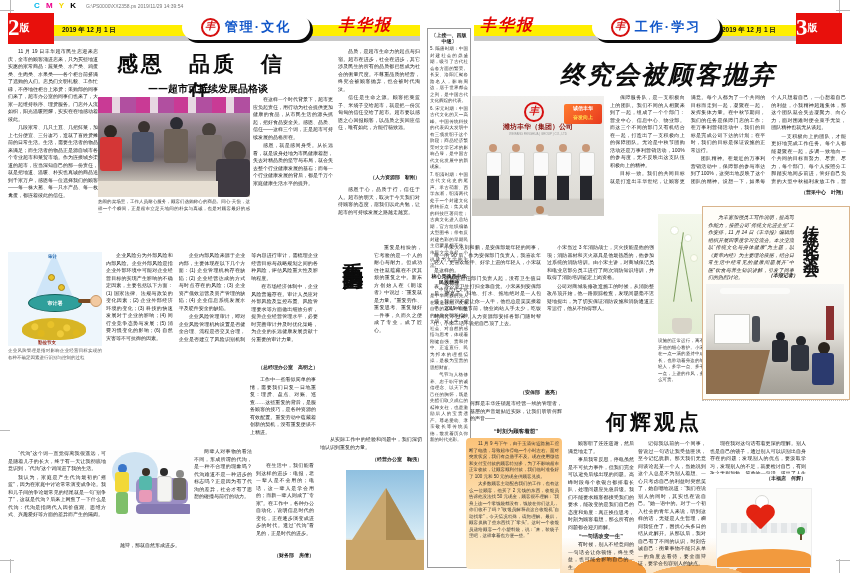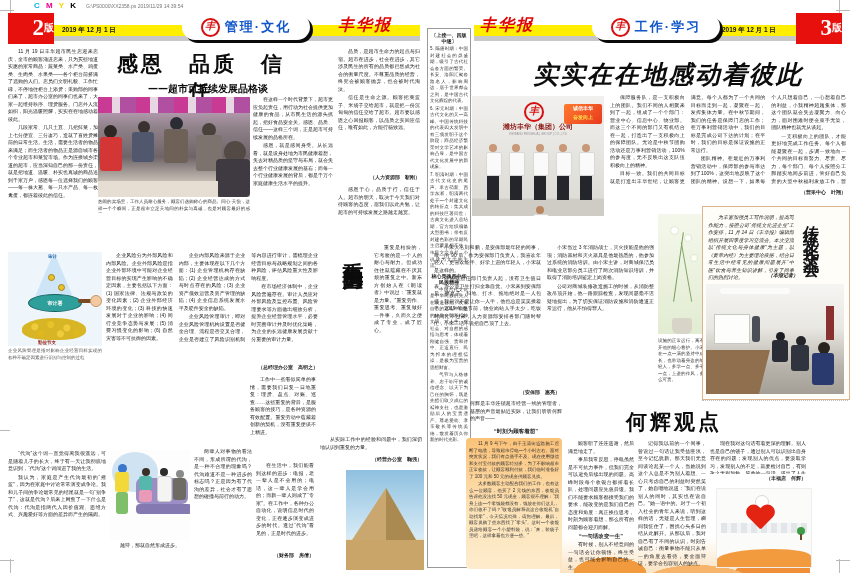--- a/index.html
+++ b/index.html
@@ -8,21 +8,21 @@
   .abs{position:absolute}
   .t5{font-size:5px;line-height:1.5;text-align:justify;color:#222;overflow:hidden}
   .t45{font-size:4.5px;line-height:1.45;text-align:justify;color:#333;overflow:hidden}
   .para{text-indent:2em;margin:0 0 1px 0}
   .flat{ text-indent:0 }
   .c2{column-count:2;column-gap:6px}
   .c3{column-count:3;column-gap:6px}
   .sign{font-weight:700;text-align:right;font-size:5px}
   .yellowbar{background:#ffee00}
   .graybar{background:#c8c8c8}
-  .badge{background:#e8100c;color:#fff;text-align:right;font-weight:700}
+  .badge{background:#e8100c;color:#fff;text-align:left;font-weight:700}
   .badge .num{font-size:23px;line-height:30px;vertical-align:middle;font-family:"Liberation Serif",serif}
   .badge .ban{font-size:10px;vertical-align:middle}
   .tab{background:#fff;border-radius:13px;box-shadow:3px 3px 0 #0a0a0a;display:flex;align-items:center;justify-content:center;gap:5px}
   .sect{color:#1257c9;font-weight:700;font-size:13px;letter-spacing:2px}
   .logo{display:inline-block;width:15px;height:15px;border:2px solid #d60f0f;border-radius:50%;
         color:#d60f0f;font-weight:700;font-style:italic;font-size:10px;line-height:12px;text-align:center}
   .masthead{color:#e00505;font-weight:700;font-style:italic;font-size:16px;font-family:"Liberation Serif",serif;letter-spacing:2px}
   .date{font-size:6.5px;font-weight:700;color:#111}
   .h-big{font-weight:700;color:#0c0c0c;font-family:"DejaVu Sans",sans-serif}
   .vhead{writing-mode:vertical-rl;text-orientation:upright;font-weight:700;color:#0c0c0c}
@@ -218,21 +218,21 @@
         <p class="para flat">6. 宋元时期：中国古代文化的又一高峰。中国传统科技的代表四大发明中有三项发明于这个阶段；商品经济繁荣对文学艺术的影响凸显，是中国古代文化发展中的新现象。</p>
         <p class="para flat">7. 明清时期：中国古代文化史的尾声。承古萌新、西学东渐，明清两代处于一个封建文化的转折点：集大成的科技巨著问世；古典文化进入总结期，官方组织编纂大型图书；带有反封建色彩的早期民主启蒙思想产生；市民文学兴起，小说成为文学的主流。</p>
       </div>
     <div class="gutter-sub">核心灵魂是中华民族精神</div>
     <div class="t45">
         <p class="para">中国古代文化是中华民族的先人在改造自然、发展自己的过程中创造的物质文明和精神文明。对人生、对社会、对自然的感悟与思考，体现着刚健自强、贵和持中、正道直行、民为邦本的理想情操，是极为宝贵的思想财富。</p>
         <p class="para">气节与人格修养、忠于职守的诚信理念、以天下为己任的胸怀，既是先哲们取义成仁的精神支柱，也是激励后人的宝贵遗产。尊老爱幼、孝亲敬长等传统美德，散发着历久弥新的时代光彩。</p>
       </div>
   </div>
 
-  <div class="abs h-big" style="left:528px;top:58px;width:280px;font-size:25px;letter-spacing:2px;font-style:italic;text-align:center">实实在在地感动着彼此</div>
+  <div class="abs h-big" style="left:528px;top:58px;width:280px;font-size:25px;letter-spacing:2px;font-style:italic;text-align:center">终究会被顾客抛弃</div>
 
   <div class="photo" style="left:472px;top:96px;width:132px;height:120px;background:linear-gradient(180deg,#f1f0ee,#dedcd6 85%,#cfccc6 86%)">
     <div class="abs" style="left:52px;top:6px;width:16px;height:16px;border:2px solid #d60f0f;border-radius:50%;color:#d60f0f;font-weight:700;font-style:italic;font-size:10px;line-height:13px;text-align:center">丰</div>
     <div class="abs" style="left:0;top:26px;width:132px;text-align:center;color:#8a1410;font-weight:700;font-size:7px">潍坊丰华（集团）公司</div>
     <div class="abs" style="left:0;top:36px;width:132px;text-align:center;color:#999;font-size:3px">WEIFANG FENGHUA ( GROUP ) CO., LTD</div>
     <div class="abs" style="left:92px;top:8px;width:38px;height:20px;background:linear-gradient(135deg,#ff7b2e,#e83a1e);color:#fff;font-size:5px;font-weight:700;text-align:center;line-height:1.7;border-radius:2px">
       <div>诚信丰华</div>
       <div style="color:#ffe14d">奋发向上</div>
     </div>
     <div class="abs" style="left:6px;top:48px;width:124px;text-align:center">
@@ -292,21 +292,21 @@
   </div>
   <div class="dotline" style="left:702px;top:400px;width:146px"></div>
 
   <div class="abs t5" style="left:470px;top:400px;width:92px;height:26px">何辉是丰华连锁超市经营一线的管理者，基层的声音最贴近实际，让我们听听何辉的声音——</div>
   <div class="abs sub-bold" style="left:470px;top:427px;width:92px">“时刻为顾客着想”</div>
   <div class="abs orangebox t45" style="left:466px;top:438px;width:96px;height:131px;box-sizing:border-box">
       <p class="para">11 月 9 号下午，由于玉清街道路施工挖断了电缆，导致超市停电一个小时左右。面对突发状况，我们有点措手不及。现在使用微信和支付宝付款的顾客特别多，为了不影响超市正常收款，让顾客顺利付款，我们临时准备好了 100 元和 50 元的现金供顾客兑换。</p>
       <p class="para">大多数顾客主动配合我们的工作，也有这么一位顾客，他买了 2 元钱的东西，收银员告诉他没法找 50 元现金，顾客很不理解：“我身上连一个零钱袋都没有，钱放在你们这儿，你们收不了吗？”收银员解释说这台收银机“自动找零”，今天情况特殊，请您理解。最后，顾客换购了些东西找了“零头”。这时一个收银员递给顾客一个小塑料袋，说：“来，装袋子里吧，这样拿着也方便一些。”</p>
     </div>
 
-  <div class="abs h-big" style="left:606px;top:408px;width:116px;font-size:21px;letter-spacing:3px;text-align:right">何辉观点</div>
+  <div class="abs h-big" style="left:606px;top:408px;width:116px;font-size:21px;letter-spacing:3px;text-align:left">何辉观点</div>
 
   <div class="abs wave" style="left:560px;top:522px;width:250px;height:51px"></div>
 
   <div class="abs" style="left:568px;top:440px;width:66px;height:128px;z-index:2">
     <div class="t5">
         <p class="para">顾客听了连连道谢，然后满意地走了。</p>
         <p class="para">事后我常反思，停电虽然是不可抗力事件，但我们完全可以避免后续出现的问题。高峰时段每个收银台都排着长队，处理问题应先急后缓。我们不能要求顾客都接受我们的要求，能改变的是我们自己的态度和角度：真正换位思考，时刻为顾客着想，那么所有的问题都会迎刃而解。</p>
       </div>
     <div class="sub-bold">“一句话改变一生”</div>
     <div class="t5">

